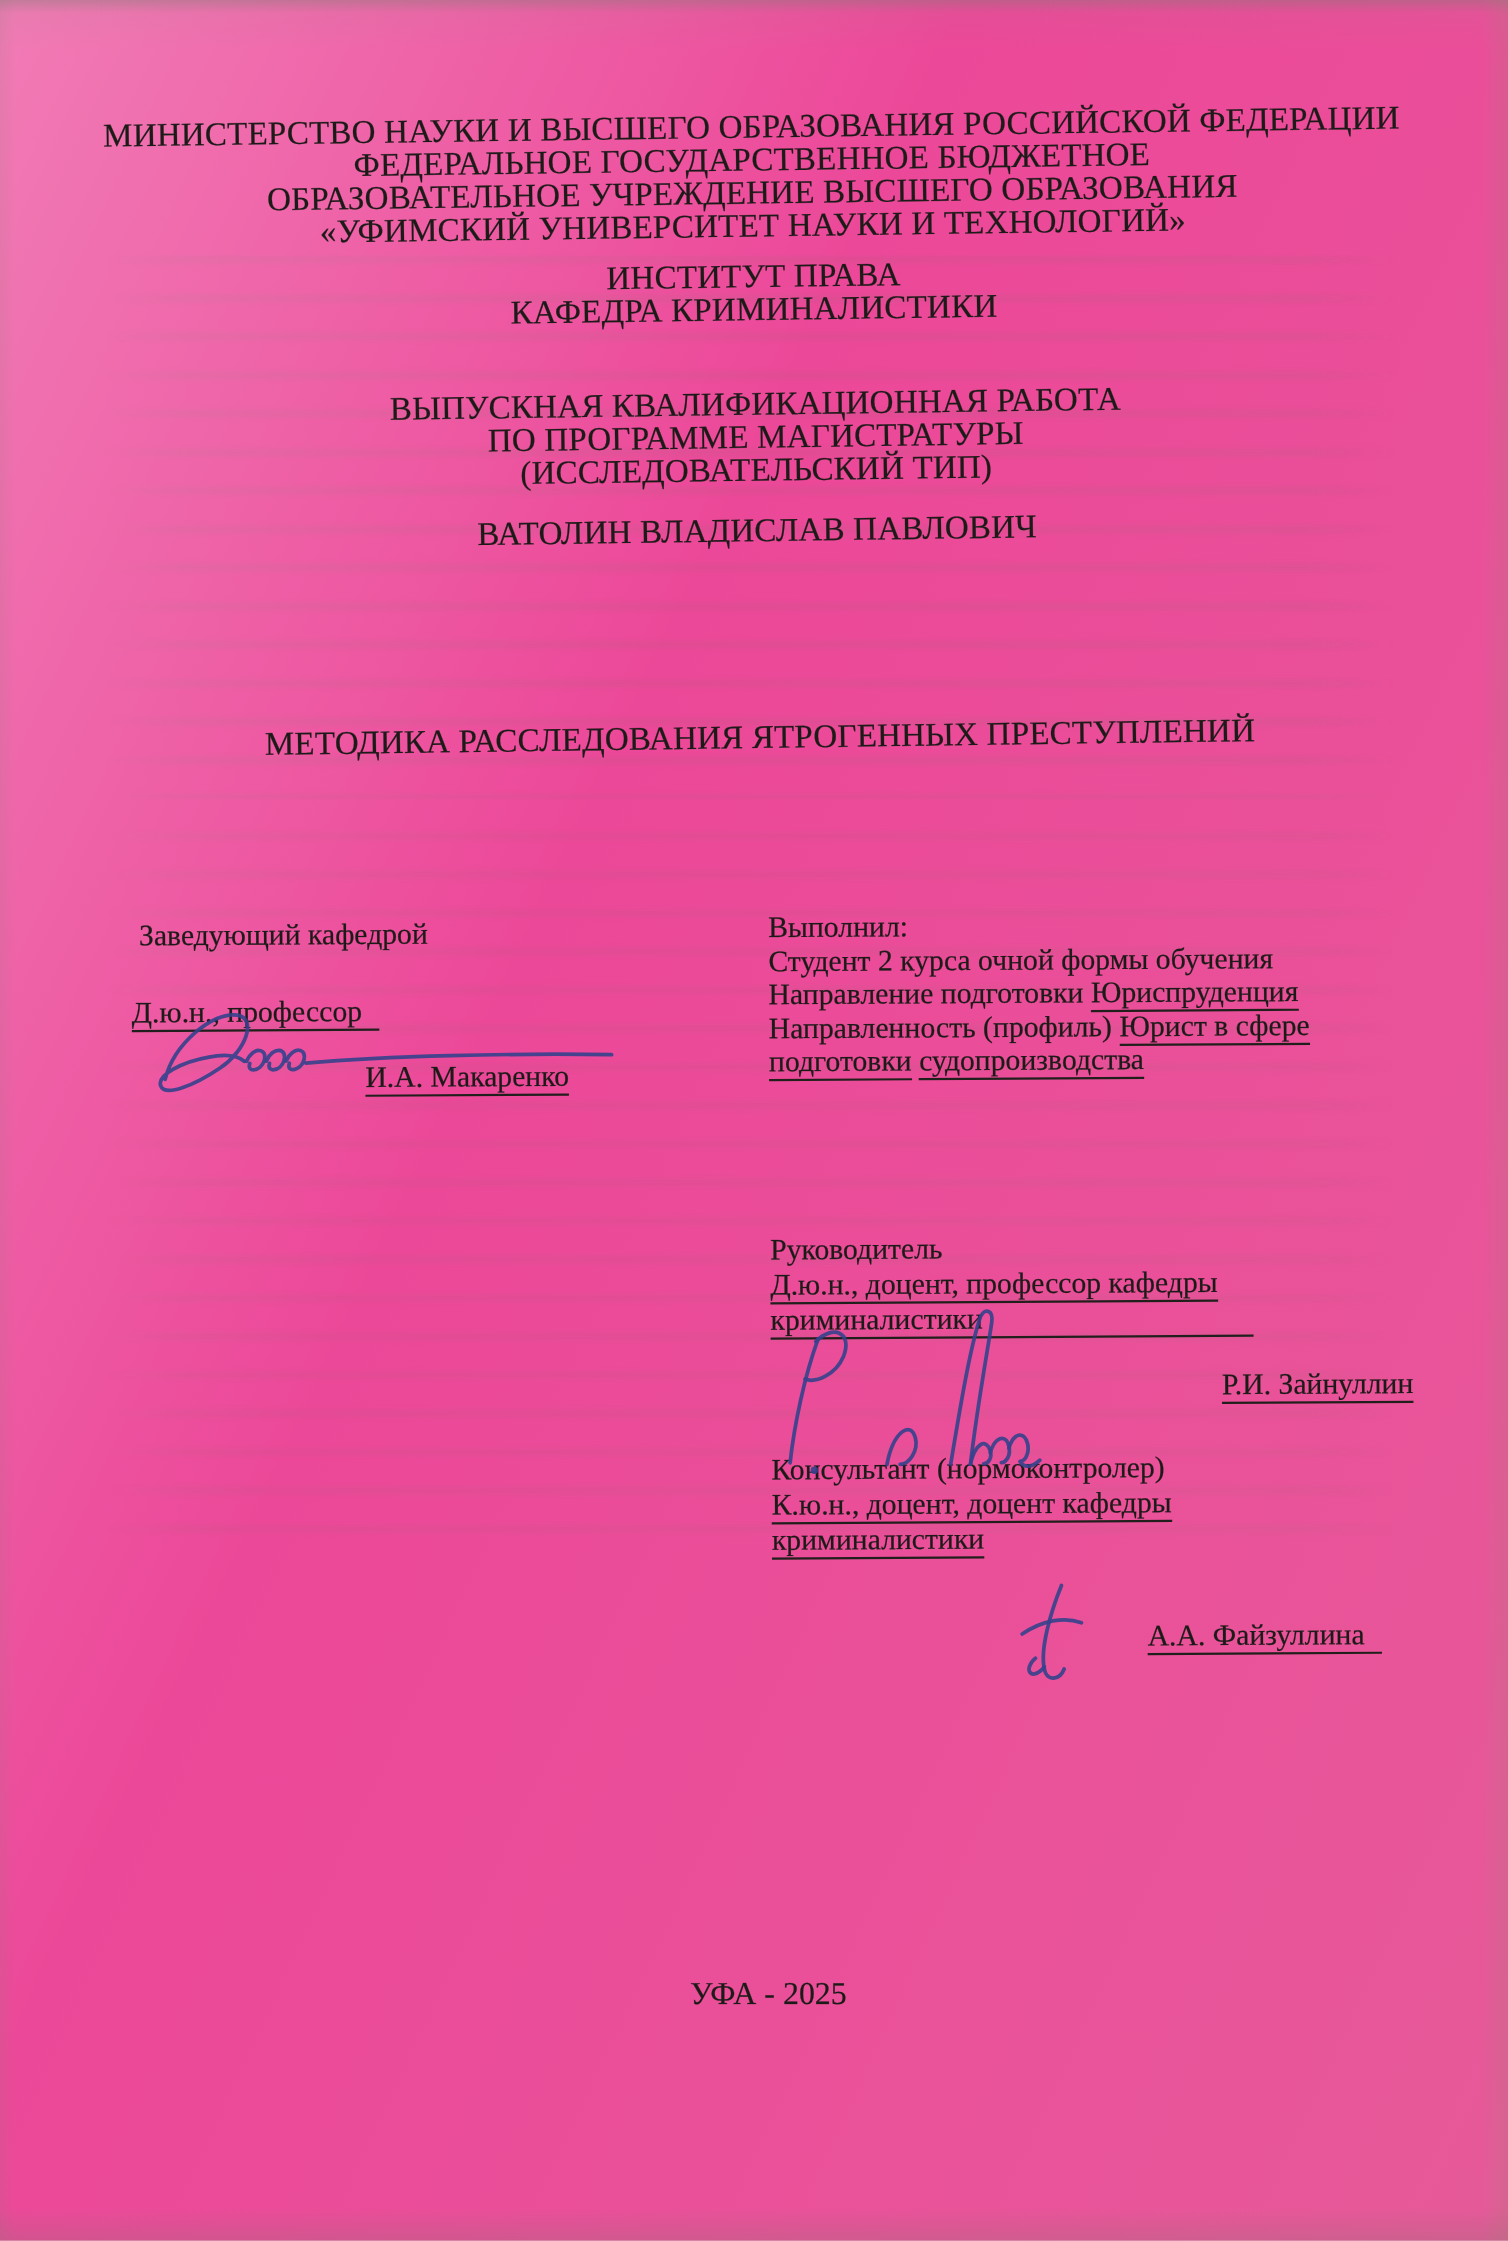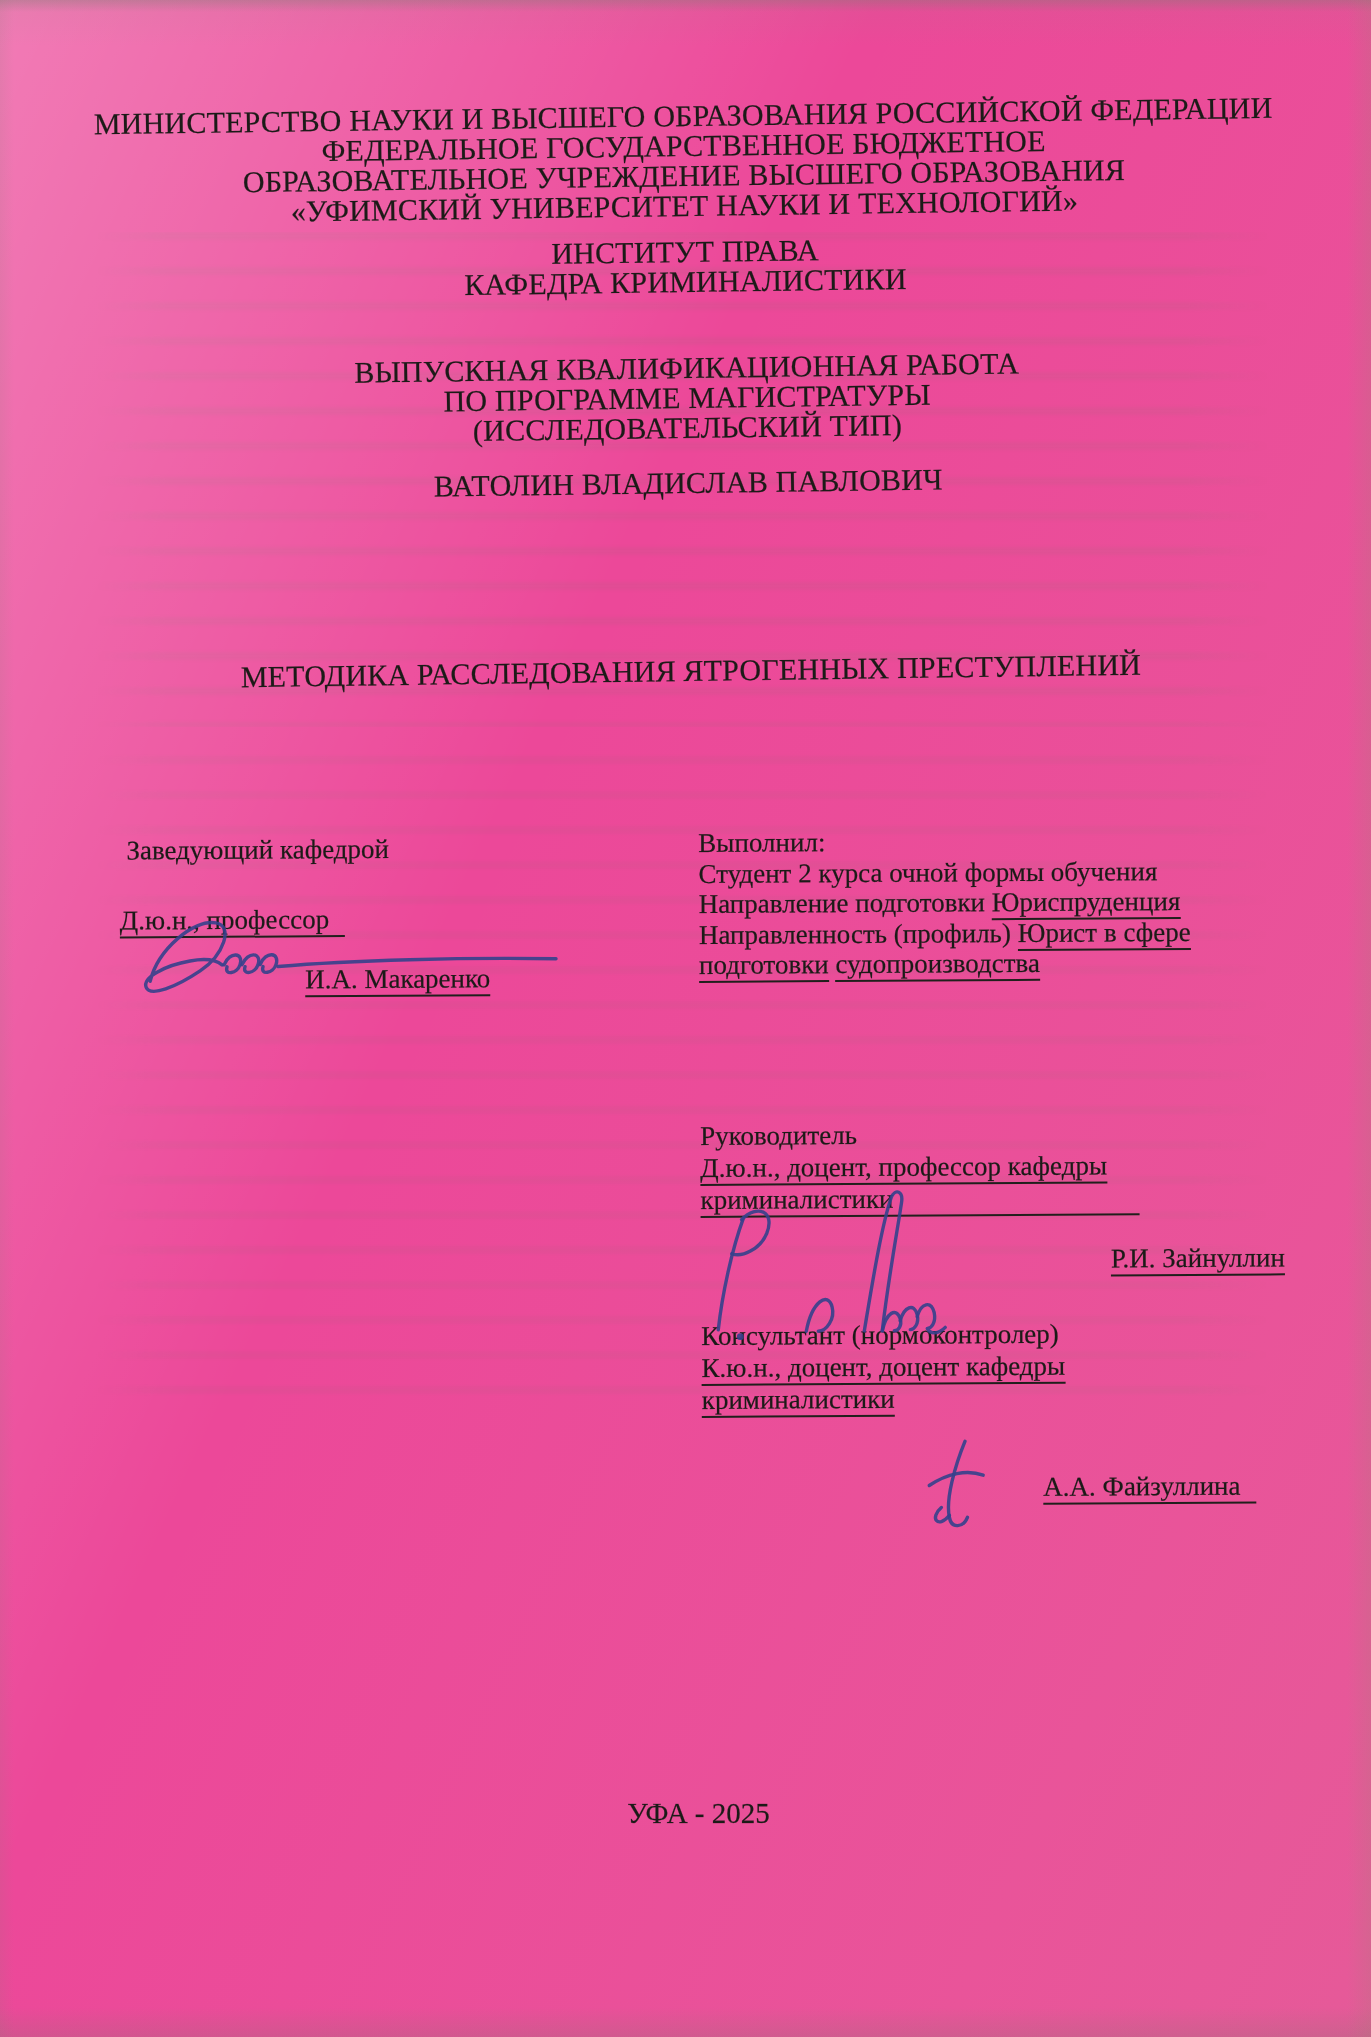--- a/index.html
+++ b/index.html
@@ -92,21 +92,21 @@
     <div class="abs body-t" style="left:121px;top:902px;">
       <span class="u u-sm">Д.ю.н., профессор</span>
     </div>
     <svg class="sig" style="left:133px;top:912px;" width="432" height="96" viewBox="0 0 432 96" aria-hidden="true">
       <path d="M18,66 C26,34 62,4 84,8 C102,11 92,40 68,56 C44,72 18,82 14,72 C10,62 34,50 58,46 C74,43 84,45 90,50"></path>
       <path d="M92,50 c6,-14 20,-12 16,0 c-3,9 -16,11 -13,2"></path>
       <path d="M110,50 c6,-14 20,-12 16,0 c-3,9 -16,11 -13,2"></path>
       <path d="M128,50 c6,-14 20,-12 16,0 c-3,9 -16,11 -13,2"></path>
       <path d="M146,52 C220,46 330,44 424,46"></path>
     </svg>
-    <div class="abs body-t" style="left:306px;top:962px;">
+    <div class="abs body-t" style="left:333px;top:962px;">
       <span class="u">И.А. Макаренко</span>
     </div>
 
     <div class="abs body-t" style="left:700px;top:828px;width:520px;">
       <div>Выполнил:</div>
       <div>Студент 2 курса очной формы обучения</div>
       <div><span>Направление подготовки </span><span class="u">Юриспруденция</span></div>
       <div><span>Направленность (профиль) </span><span class="u">Юрист в сфере</span></div>
       <div><span class="u">подготовки</span><span> </span><span class="u">судопроизводства</span></div>
     </div>

